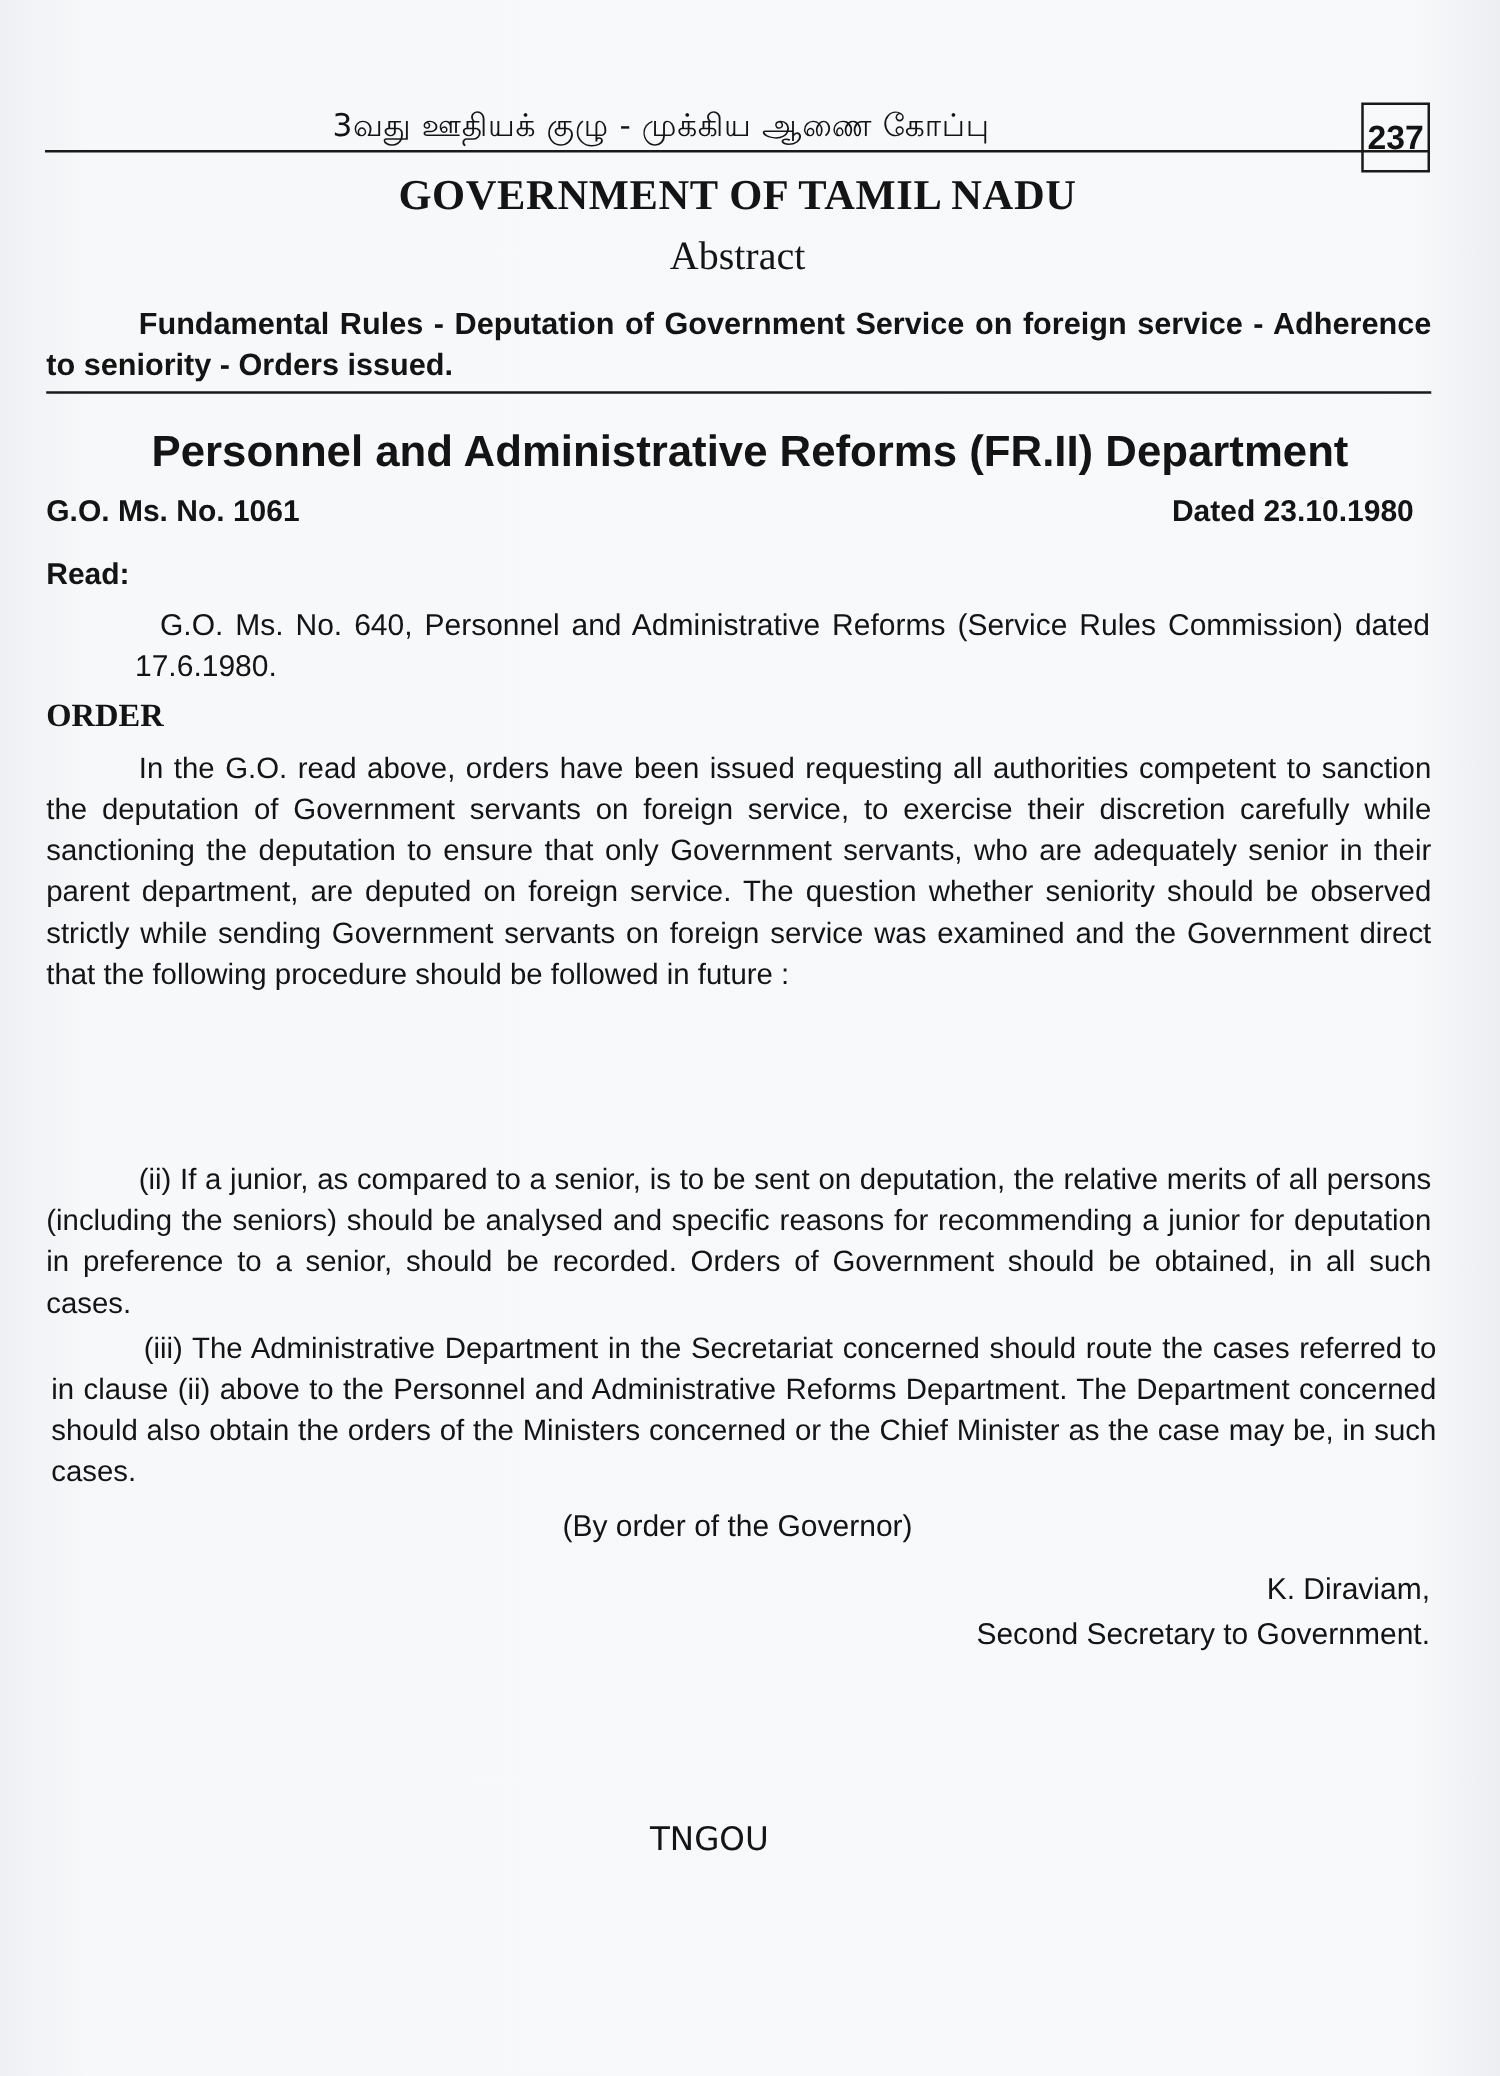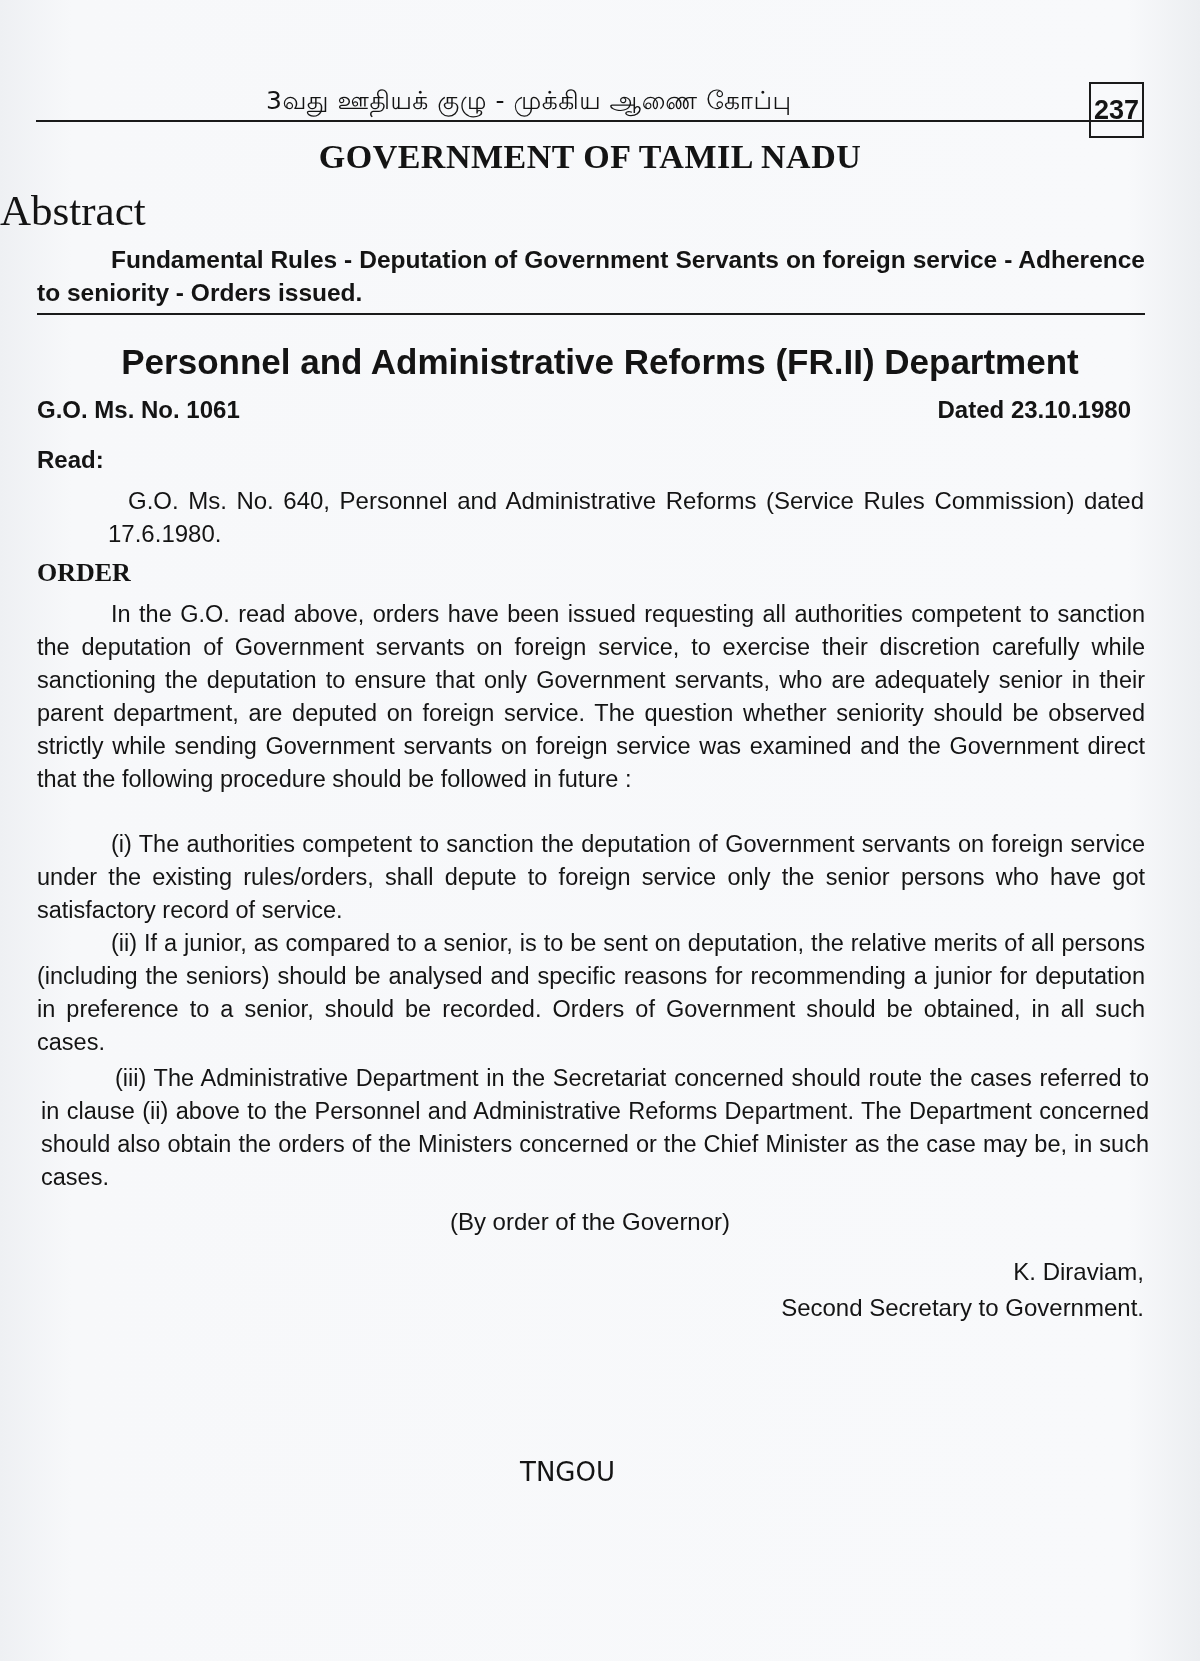--- a/index.html
+++ b/index.html
@@ -25,22 +25,22 @@
     position: absolute; right: 0px; top: 2px;
     border: 2.5px solid #1a1a1a; padding: 10px 3px;
     font-size: 27px; font-weight: bold; line-height: 32px;
   }
   .gov-title {
     left: 0; width: 1180px; top: 138px; text-align: center;
     font-family: "Liberation Serif", serif; font-weight: bold; font-size: 34px;
     letter-spacing: 0.5px;
   }
   .abstract {
-    left: 0; width: 1180px; top: 186px; 
-    font-family: "Liberation Serif", serif; font-size: 43px;
+    left: 0; width: 1180px; top: 186px; text-align: center;
+    font-family: "Liberation Serif", serif; font-size: 32px;
   }
   .subject {
     left: 37px; width: 1108px; top: 243px;
     font-weight: bold; font-size: 24.5px; line-height: 33px;
     text-indent: 74px; text-align: justify;
     border-bottom: 2.5px solid #1a1a1a; padding-bottom: 4px;
   }
   .department {
     left: 0; width: 1200px; top: 342px; text-align: center;
     font-weight: bold; font-size: 35px;
@@ -75,33 +75,32 @@
 <div class="page">
 
   <div class="abs running-header">
     <span class="running-title">3வது ஊதியக் குழு - முக்கிய ஆணை கோப்பு</span>
     <span class="page-number">237</span>
   </div>
 
   <div class="abs gov-title">GOVERNMENT OF TAMIL NADU</div>
   <div class="abs abstract">Abstract</div>
 
-  <div class="abs subject">Fundamental Rules - Deputation of Government Servants on foreign service - Adherence to seniority - Orders issued.</div>
+  <div class="abs subject">Fundamental Rules - Deputation of Government Service on foreign service - Adherence to seniority - Orders issued.</div>
 
   <div class="abs department">Personnel and Administrative Reforms (FR.II) Department</div>
   <div class="abs go-number">G.O. Ms. No. 1061</div>
   <div class="abs go-date">Dated 23.10.1980</div>
 
   <div class="abs read-label">Read:</div>
   <div class="abs read-ref">G.O. Ms. No. 640, Personnel and Administrative Reforms (Service Rules Commission) dated 17.6.1980.</div>
 
   <div class="abs order-label">ORDER</div>
 
   <p class="abs body-para p1" style="margin:0">In the G.O. read above, orders have been issued requesting all authorities competent to sanction the deputation of Government servants on foreign service, to exercise their discretion carefully while sanctioning the deputation to ensure that only Government servants, who are adequately senior in their parent department, are deputed on foreign service.  The question whether seniority should be observed strictly while sending Government servants on foreign service was examined and the Government direct that the following procedure should be followed in future :</p>
-  <p class="abs body-para p2" style="margin:0">(i) The authorities competent to sanction the deputation of Government servants on foreign service under the existing rules/orders, shall depute to foreign service only the senior persons who have got satisfactory record of service.</p>
   <p class="abs body-para p3" style="margin:0">(ii) If a junior, as compared to a senior, is to be sent on deputation, the relative merits of all persons (including the seniors) should be analysed and specific reasons for recommending a junior for deputation in preference to a senior, should be recorded.  Orders of Government should be obtained, in all such cases.</p>
   <p class="abs body-para p4" style="margin:4px">(iii) The Administrative Department in the Secretariat concerned should route the cases referred to in clause (ii) above to the Personnel and Administrative Reforms Department.  The Department concerned should also obtain the orders of the Ministers concerned or the Chief Minister as the case may be, in such cases.</p>
 
   <div class="abs by-order">(By order of the Governor)</div>
 
   <div class="abs signatory">
     <div>K. Diraviam,</div>
     <div>Second Secretary to Government.</div>
   </div>
 

